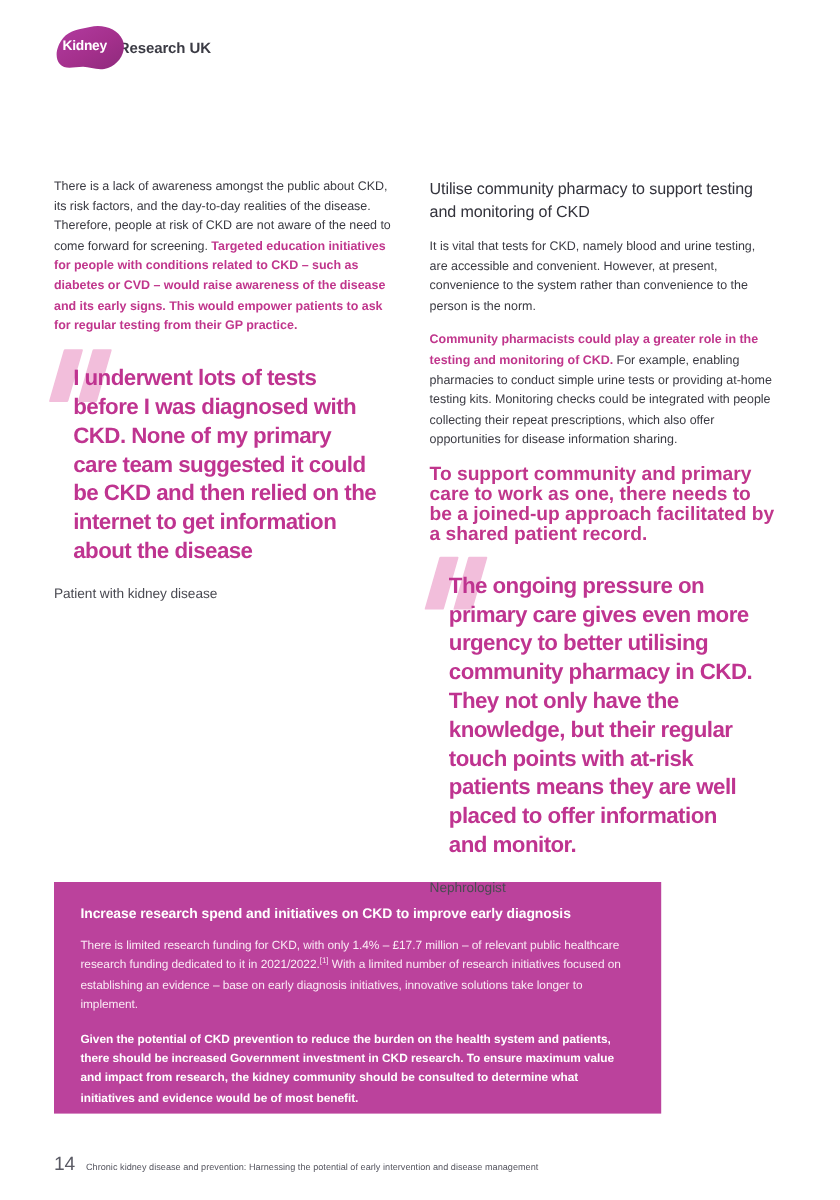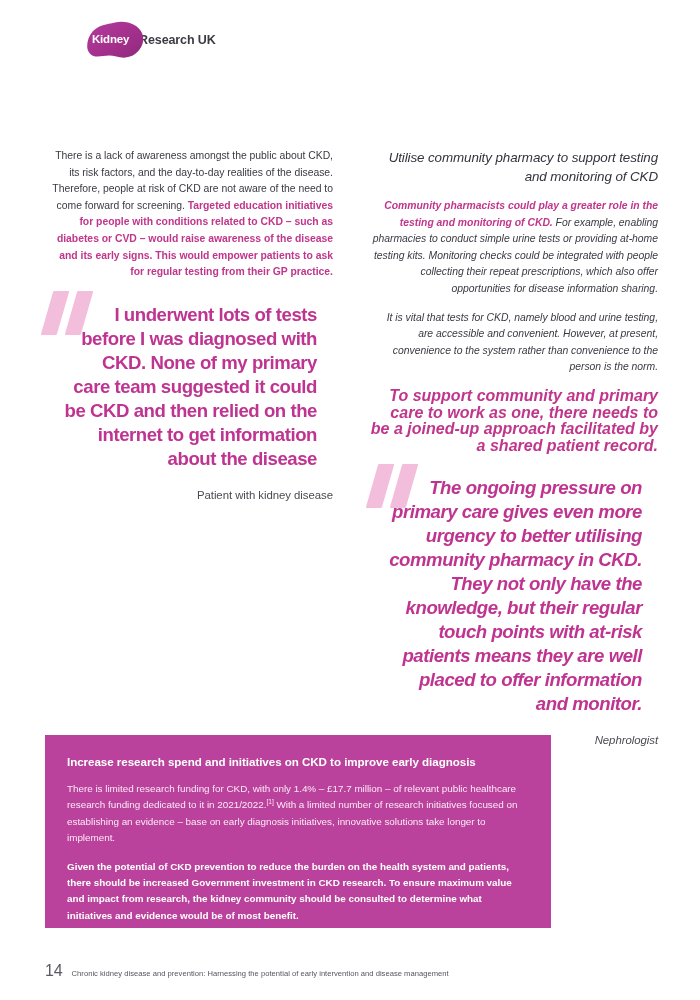--- a/index.html
+++ b/index.html
@@ -16,21 +16,20 @@
     -webkit-font-smoothing: antialiased;
   }
 
   
   .page-header {
     position: absolute;
     left: 45px;
     top: 20px;
     width: 300px;
     height: 46px;
-    margin-left: 40px;
   }
   .logo {
     display: flex;
     align-items: center;
     height: 40px;
   }
   .logo-mark {
     position: relative;
     width: 62px;
     height: 38px;
@@ -57,24 +56,23 @@
     margin-left: -8px;
     letter-spacing: -0.1px;
     white-space: nowrap;
   }
 
   
   .col {
     position: absolute;
     top: 148px;
     width: 288px;
-    text-align: right;
   }
   .col-left  { left: 45px; }
-  .col-right { left: 370px; font-style: italic; }
+  .col-right { left: 358px; }
 
   .body-text {
     font-size: 10.4px;
     line-height: 16.6px;
     color: #3a3a42;
     margin: 0 0 12px 0;
     letter-spacing: -0.02px;
   }
   .body-text .hl {
     color: #c0368c;
@@ -233,23 +231,23 @@
     <p class="quote-text">I underwent lots of tests before I was diagnosed with CKD. None of my primary care team suggested it could be CKD and then relied on the internet to get information about the disease</p>
     <p class="quote-attrib">Patient with kidney disease</p>
   </div>
 
 </div>
 
 <div class="col col-right">
 
   <h2 class="section-heading">Utilise community pharmacy to support testing and monitoring of CKD</h2>
 
+  <p class="body-text">It is vital that tests for CKD, namely blood and urine testing, are accessible and convenient. However, at present, convenience to the system rather than convenience to the person is the norm.</p>
+
   <p class="body-text"><span class="hl">Community pharmacists could play a greater role in the testing and monitoring of CKD.</span><span> For example, enabling pharmacies to conduct simple urine tests or providing at-home testing kits. Monitoring checks could be integrated with people collecting their repeat prescriptions, which also offer opportunities for disease information sharing.</span></p>
-
-  <p class="body-text">It is vital that tests for CKD, namely blood and urine testing, are accessible and convenient. However, at present, convenience to the system rather than convenience to the person is the norm.</p>
 
   <p class="hl-para">To support community and primary care to work as one, there needs to be a joined-up approach facilitated by a shared patient record.</p>
 
   <div class="pullquote">
     <div class="quote-deco">
       <span class="q1"></span>
         <span class="q2"></span>
     </div>
     <p class="quote-text">The ongoing pressure on primary care gives even more urgency to better utilising community pharmacy in CKD. They not only have the knowledge, but their regular touch points with at-risk patients means they are well placed to offer information and monitor.</p>
     <p class="quote-attrib">Nephrologist</p>

